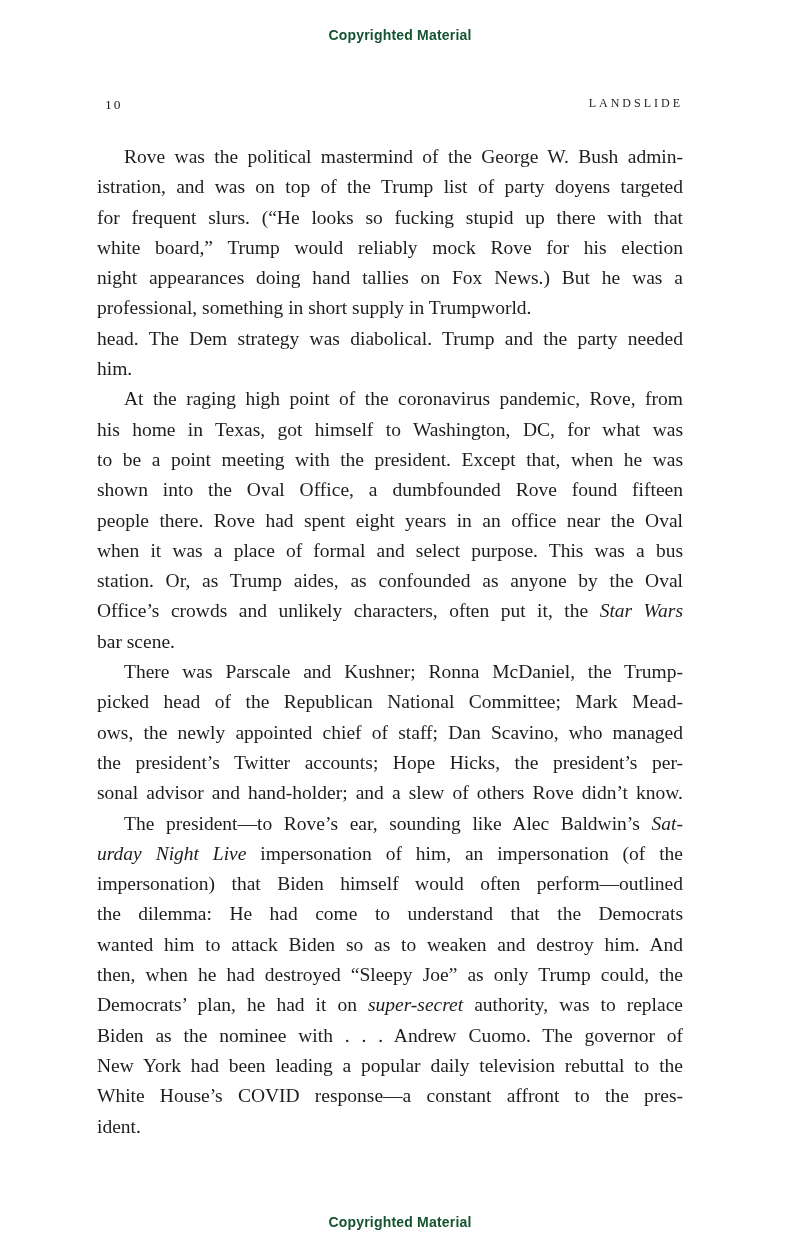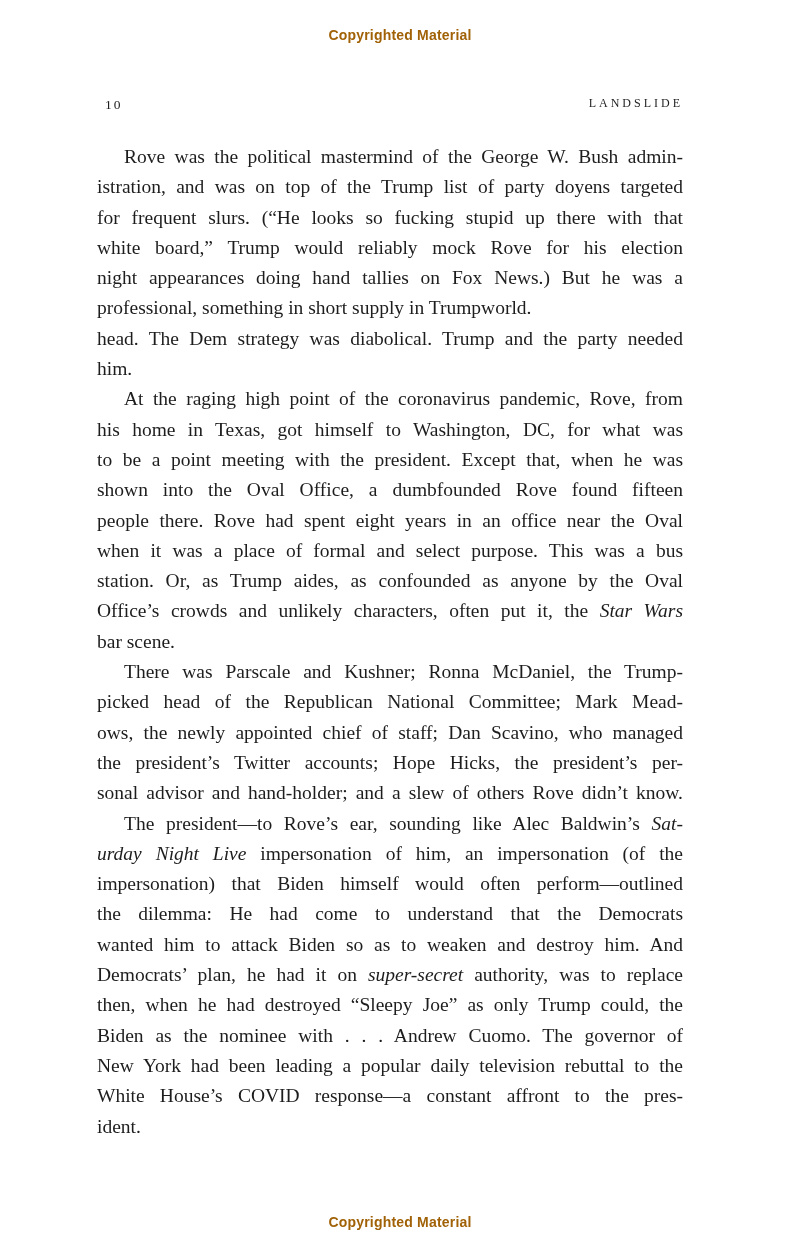--- a/index.html
+++ b/index.html
@@ -14,21 +14,21 @@
     background: #ffffff;
     overflow: hidden;
   }
   .notice {
     position: absolute; left: 0; right: 0;
     text-align: center;
     font-family: "Liberation Sans", sans-serif;
     font-weight: bold;
     font-size: 14px;
     letter-spacing: 0.2px;
-    color: #a16207;
+    color: #14532d;
   }
   .notice-top { top: 27px; }
   .notice-bottom { top: 1214px; }
   .header {
     position: absolute;
     top: 96px; left: 97px; width: 586px; height: 18px;
     color: #1e1e1e;
   }
   .page-number {
     position: absolute; left: 8px; top: 1px;
@@ -101,22 +101,22 @@
         <div class="line"><span>ows, the newly appointed chief of staff; Dan Scavino, who managed</span></div>
         <div class="line"><span>the president’s Twitter accounts; Hope Hicks, the president’s per-</span></div>
         <div class="line"><span>sonal advisor and hand-holder; and a slew of others Rove didn’t know.</span></div>
       </div>
       <div class="para indent">
         <div class="line"><span>The president—to Rove’s ear, sounding like Alec Baldwin’s </span><i>Sat-</i></div>
         <div class="line"><i>urday Night Live</i><span> impersonation of him, an impersonation (of the</span></div>
         <div class="line"><span>impersonation) that Biden himself would often perform—outlined</span></div>
         <div class="line"><span>the dilemma: He had come to understand that the Democrats</span></div>
         <div class="line"><span>wanted him to attack Biden so as to weaken and destroy him. And</span></div>
+        <div class="line"><span>then, when he had destroyed “Sleepy Joe” as only Trump could, the</span></div>
         <div class="line"><span>Democrats’ plan, he had it on </span><i>super-secret</i><span> authority, was to replace</span></div>
-        <div class="line"><span>then, when he had destroyed “Sleepy Joe” as only Trump could, the</span></div>
         <div class="line"><span>Biden as the nominee with . . . Andrew Cuomo. The governor of</span></div>
         <div class="line"><span>New York had been leading a popular daily television rebuttal to the</span></div>
         <div class="line"><span>White House’s COVID response—a constant affront to the pres-</span></div>
         <div class="line no-just"><span>ident.</span></div>
       </div>
     </div>
 
   <div class="notice notice-bottom">Copyrighted Material</div>
 
 </div>

